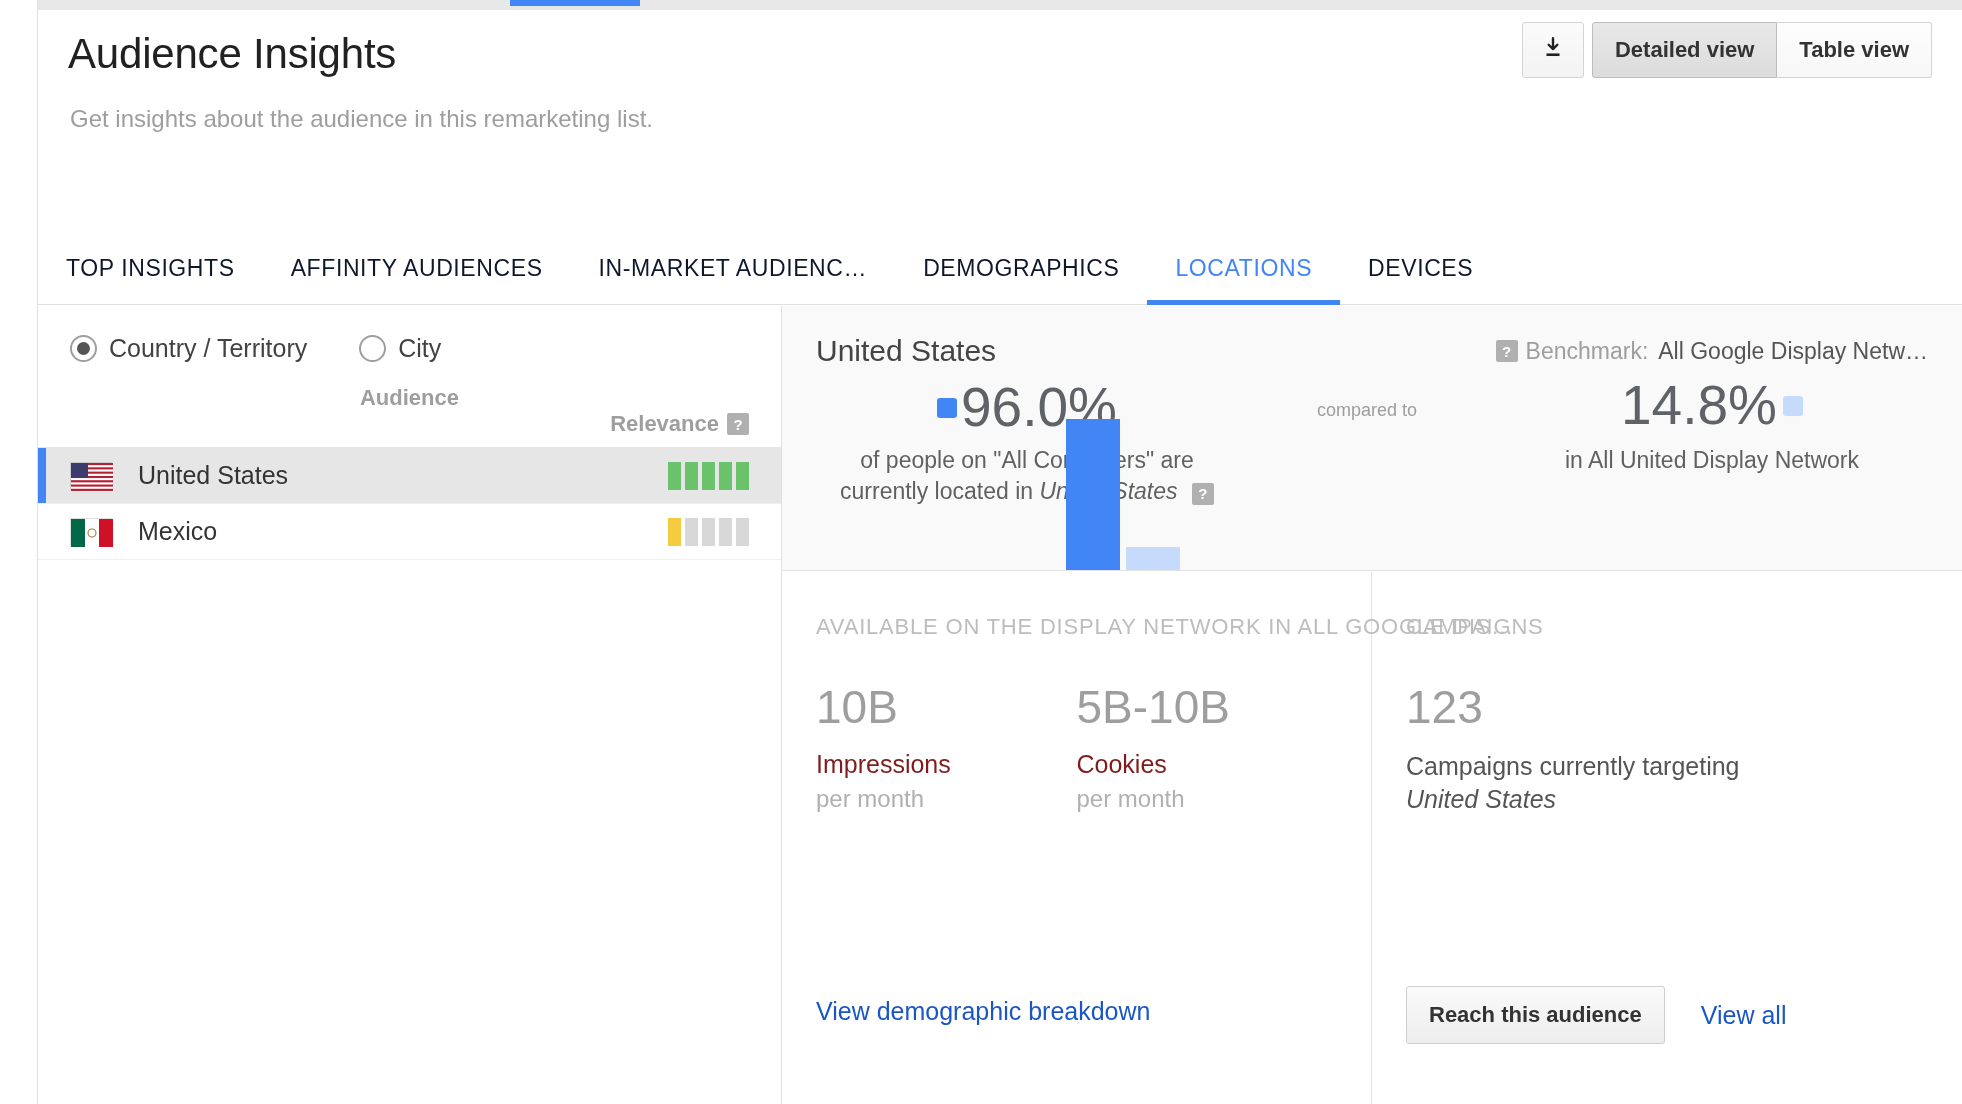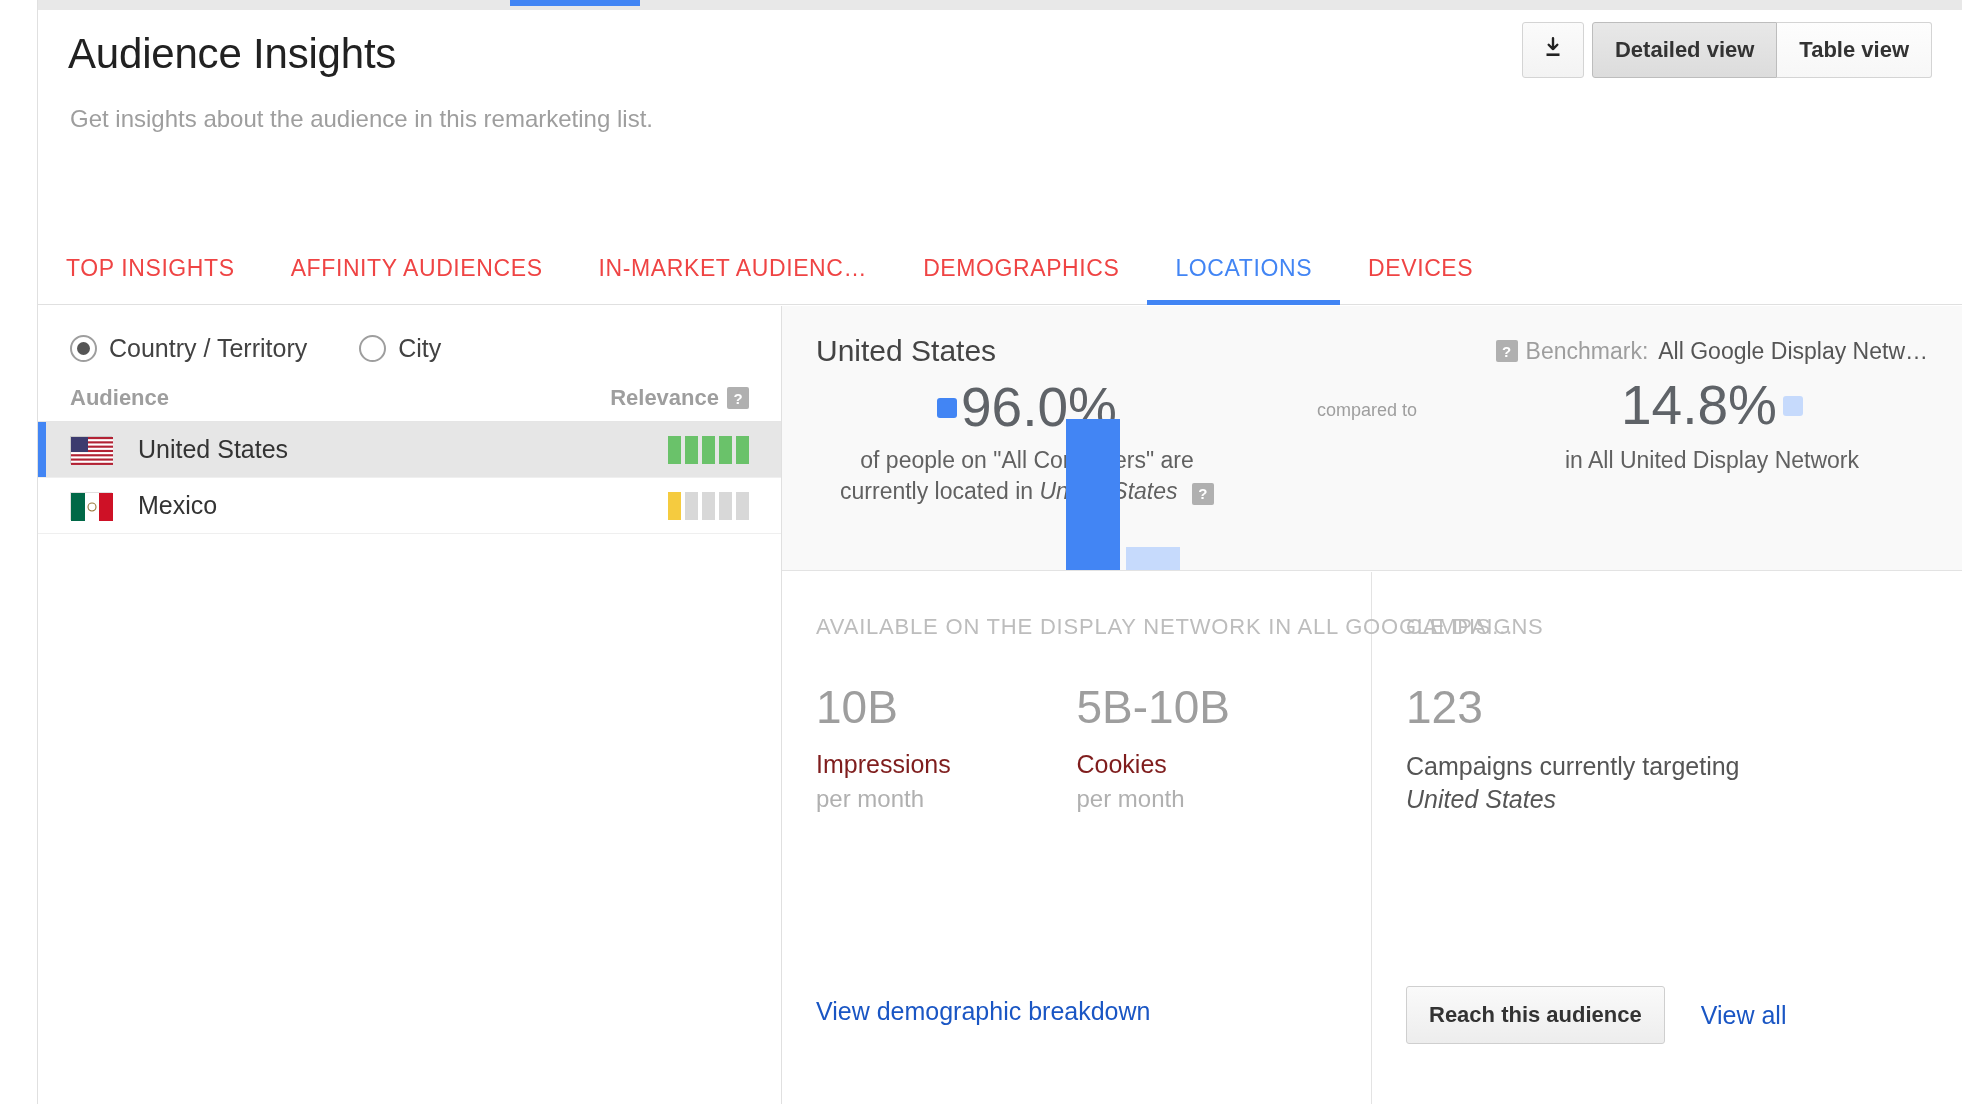--- a/index.html
+++ b/index.html
@@ -34,35 +34,35 @@
     display:flex; align-items:center; justify-content:center;
     background:linear-gradient(#fdfdfd,#f7f7f7);
   }
   .seg-btn.active { background:linear-gradient(#e8e8e8,#dcdcdc); border-color:#bdbdbd; }
   .seg-btn:first-child { border-radius:3px 0 0 3px; }
   .seg-btn:last-child { border-radius:0 3px 3px 0; border-left:none; }
 
   
   .tabs { position:absolute; left:38px; top:195px; width:1924px; height:110px; border-bottom:1px solid #e0e0e0; display:flex; align-items:flex-end; }
   .tab {
-    position:relative; padding:0 28px 22px 28px; font-size:23px; color:#ef4444;
+    position:relative; padding:0 28px 22px 28px; font-size:23px; color:#0f172a;
     letter-spacing:0.6px; cursor:pointer; white-space:nowrap;
   }
   .tab.active { color:#4285f4; }
   .tab.active::after { content:""; position:absolute; left:0; right:0; bottom:-1px; height:5px; background:#4285f4; }
 
   
   .left-panel { position:absolute; left:38px; top:306px; width:744px; height:798px; background:#fff; border-right:1px solid #e0e0e0; }
   .radio-row { display:flex; align-items:center; padding:28px 0 0 32px; }
   .radio { display:flex; align-items:center; margin-right:52px; cursor:pointer; }
   .radio-circle { width:27px; height:27px; border:2px solid #9e9e9e; border-radius:50%; position:relative; margin-right:12px; }
   .radio.checked .radio-circle::after { content:""; position:absolute; left:5px; top:5px; width:13px; height:13px; border-radius:50%; background:#555; }
   .radio-label { font-size:25px; color:#424242; }
 
-  .list-head { display:flex; align-items:center; padding:22px 32px 10px 32px; border-bottom:1px solid #e5e5e5; }
+  .list-head { display:flex; align-items:center; padding:22px 32px 10px 32px; border-bottom:1px solid #e5e5e5;flex-direction:column; }
   .list-head-audience { font-size:22px; color:#9e9e9e; font-weight:bold; }
   .list-head-rel { margin-left:auto; font-size:22px; color:#9e9e9e; font-weight:bold; display:flex; align-items:center; }
   .help-badge {
     display:inline-flex; align-items:center; justify-content:center;
     width:22px; height:22px; background:#b0b0b0; color:#fff;
     font-size:15px; font-weight:bold; border-radius:2px; margin-left:8px;
   }
 
   .row { display:flex; align-items:center; height:56px; padding:0 32px 0 0; position:relative; cursor:pointer; border-bottom:1px solid #efefef; }
   .row.selected { background:#e6e6e6; }

